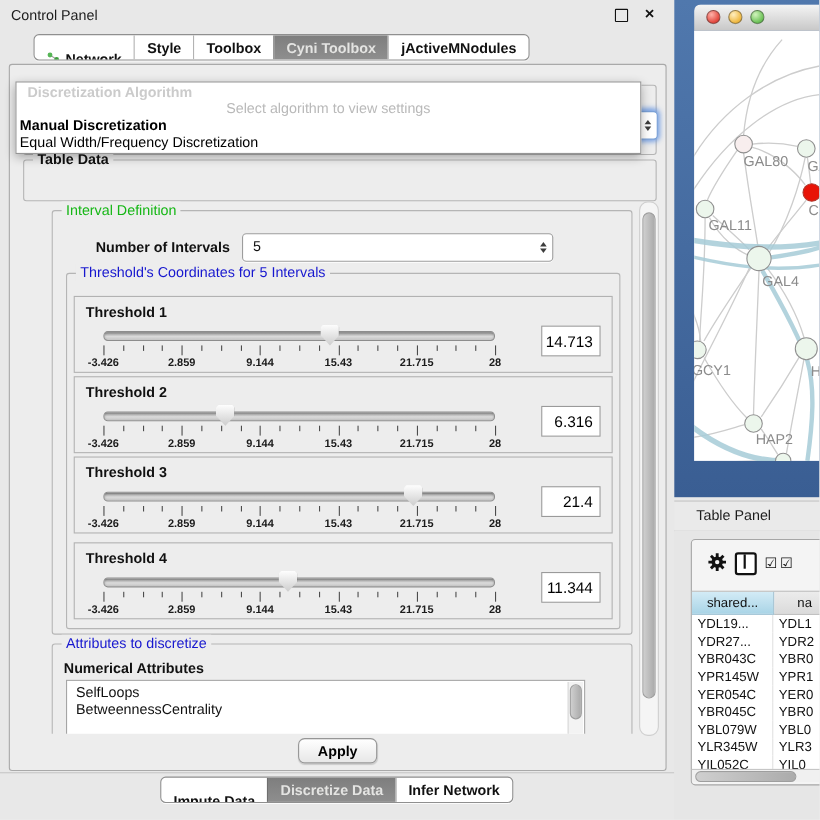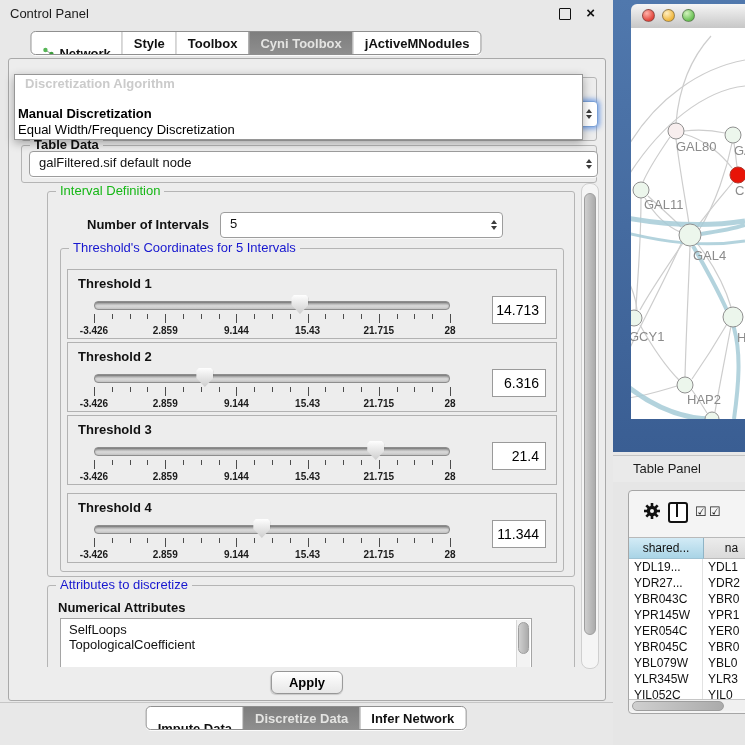--- a/index.html
+++ b/index.html
@@ -153,33 +153,27 @@
   <div class="abs group" style="left:12px;top:18px;width:574px;height:62px;"></div>
   <div class="abs combo focused" style="left:20px;top:42px;width:558px;">
     <span class="stepper">
         <i class="up"></i>
         <i class="down"></i>
       </span>
   </div>
 
   <div class="abs popup">
     <span class="ghost-title">Discretization Algorithm</span>
+    <span class="hint">Select algorithm to view settings</span>
     <span class="item" style="top:47px;">Equal Width/Frequency Discretization</span>
     <span class="item b" style="top:31px;">Manual Discretization</span>
   </div>
 
   <div class="abs group" style="left:12px;top:86px;width:574px;height:36px;">
     <span class="gtitle bold">Table Data</span>
-  </div>
-  <div class="abs combo" style="left:20px;top:92px;width:558px;">
-    <span>galFiltered.sif default node</span>
-    <span class="stepper">
-        <i class="up"></i>
-        <i class="down"></i>
-      </span>
   </div>
 
   <div class="abs viewport">
 
     <div class="abs group" style="left:32px;top:8px;width:526px;height:384px;">
       <span class="gtitle green">Interval Definition</span>
       <span class="abs" style="left:39px;top:25px;font-size:13px;font-weight:700;">Number of Intervals</span>
       <div class="combo" style="left:172px;top:20px;width:272px;">
         <span>5</span>
         <span class="stepper">
@@ -348,21 +342,21 @@
           </div>
         </div>
     </div>
 
     <div class="abs group" style="left:32px;top:402px;width:526px;height:108px;">
       <span class="gtitle blue">Attributes to discretize</span>
       <span class="abs" style="left:10px;top:14px;font-size:13px;font-weight:700;">Numerical Attributes</span>
       <div class="listbox" style="left:12px;top:32px;width:470px;height:70px;">
         <div id="attr-list" style="padding-top:3px;">
             <div class="item">SelfLoops</div>
-            <div class="item">TopologicalCoefficient</div>
+            <div class="item">BetweennessCentrality</div>
           </div>
         <div class="list-sb">
             <div class="sb-thumb"></div>
           </div>
       </div>
     </div>
   </div>
 
   <div class="abs vscroll">
     <div class="thumb" style="position:absolute;left:2px;top:9px;width:10px;height:440px;"></div>

